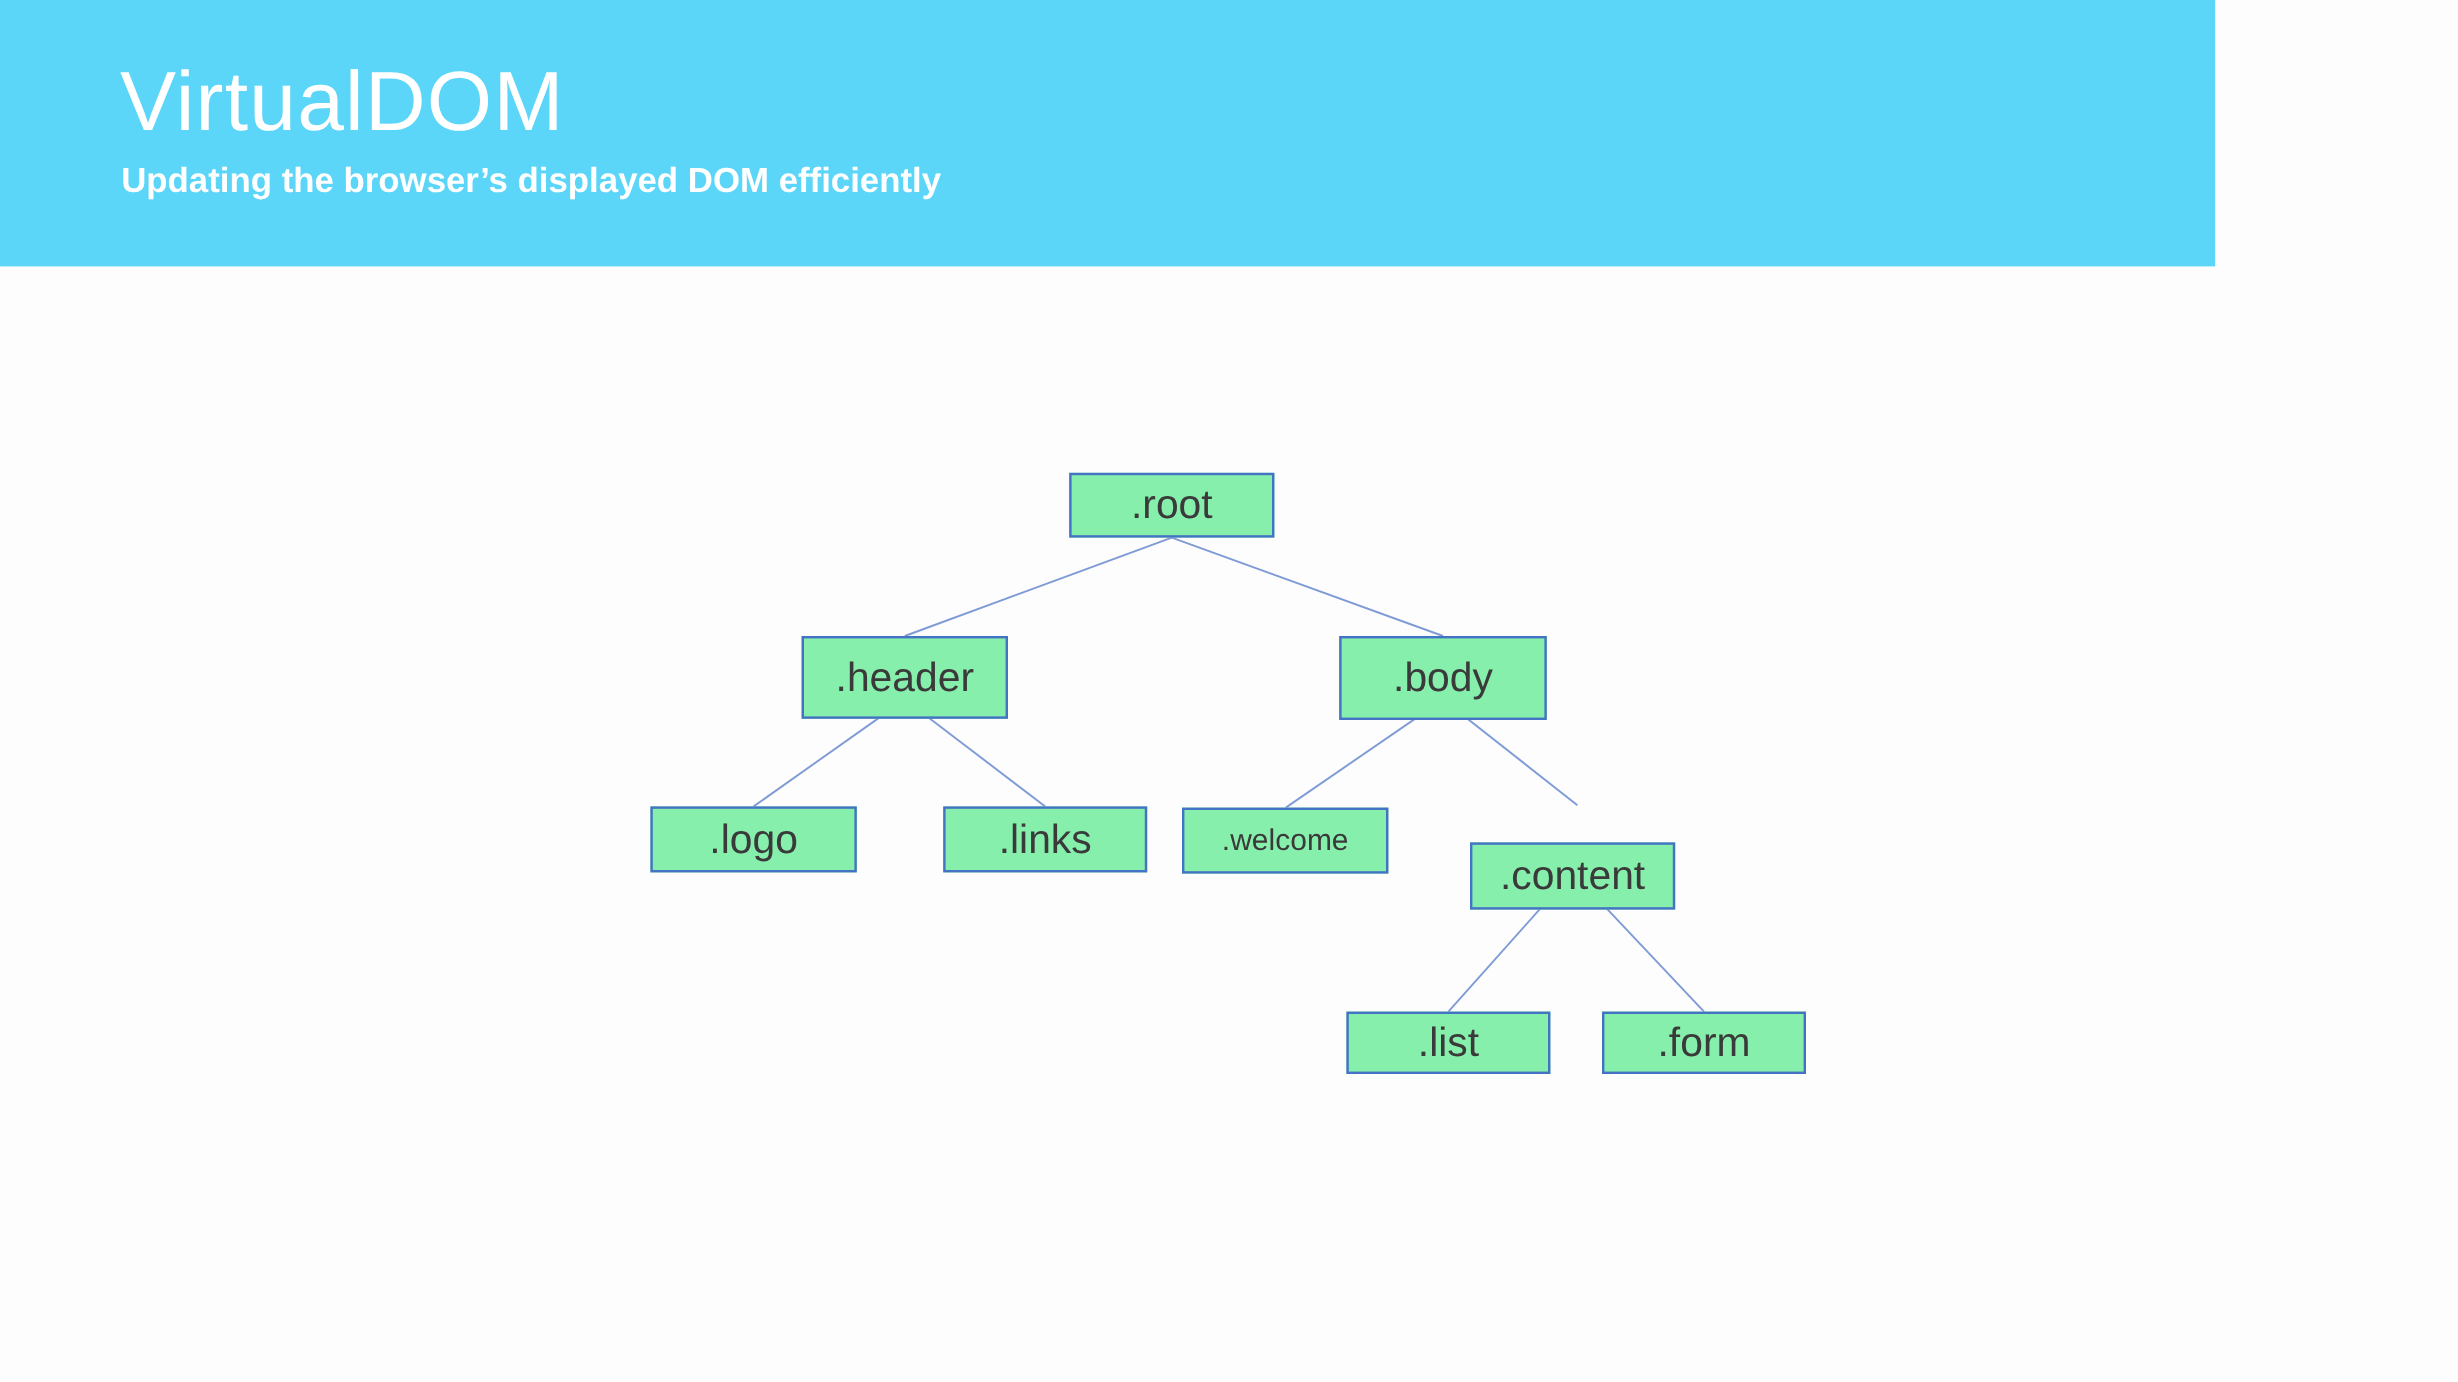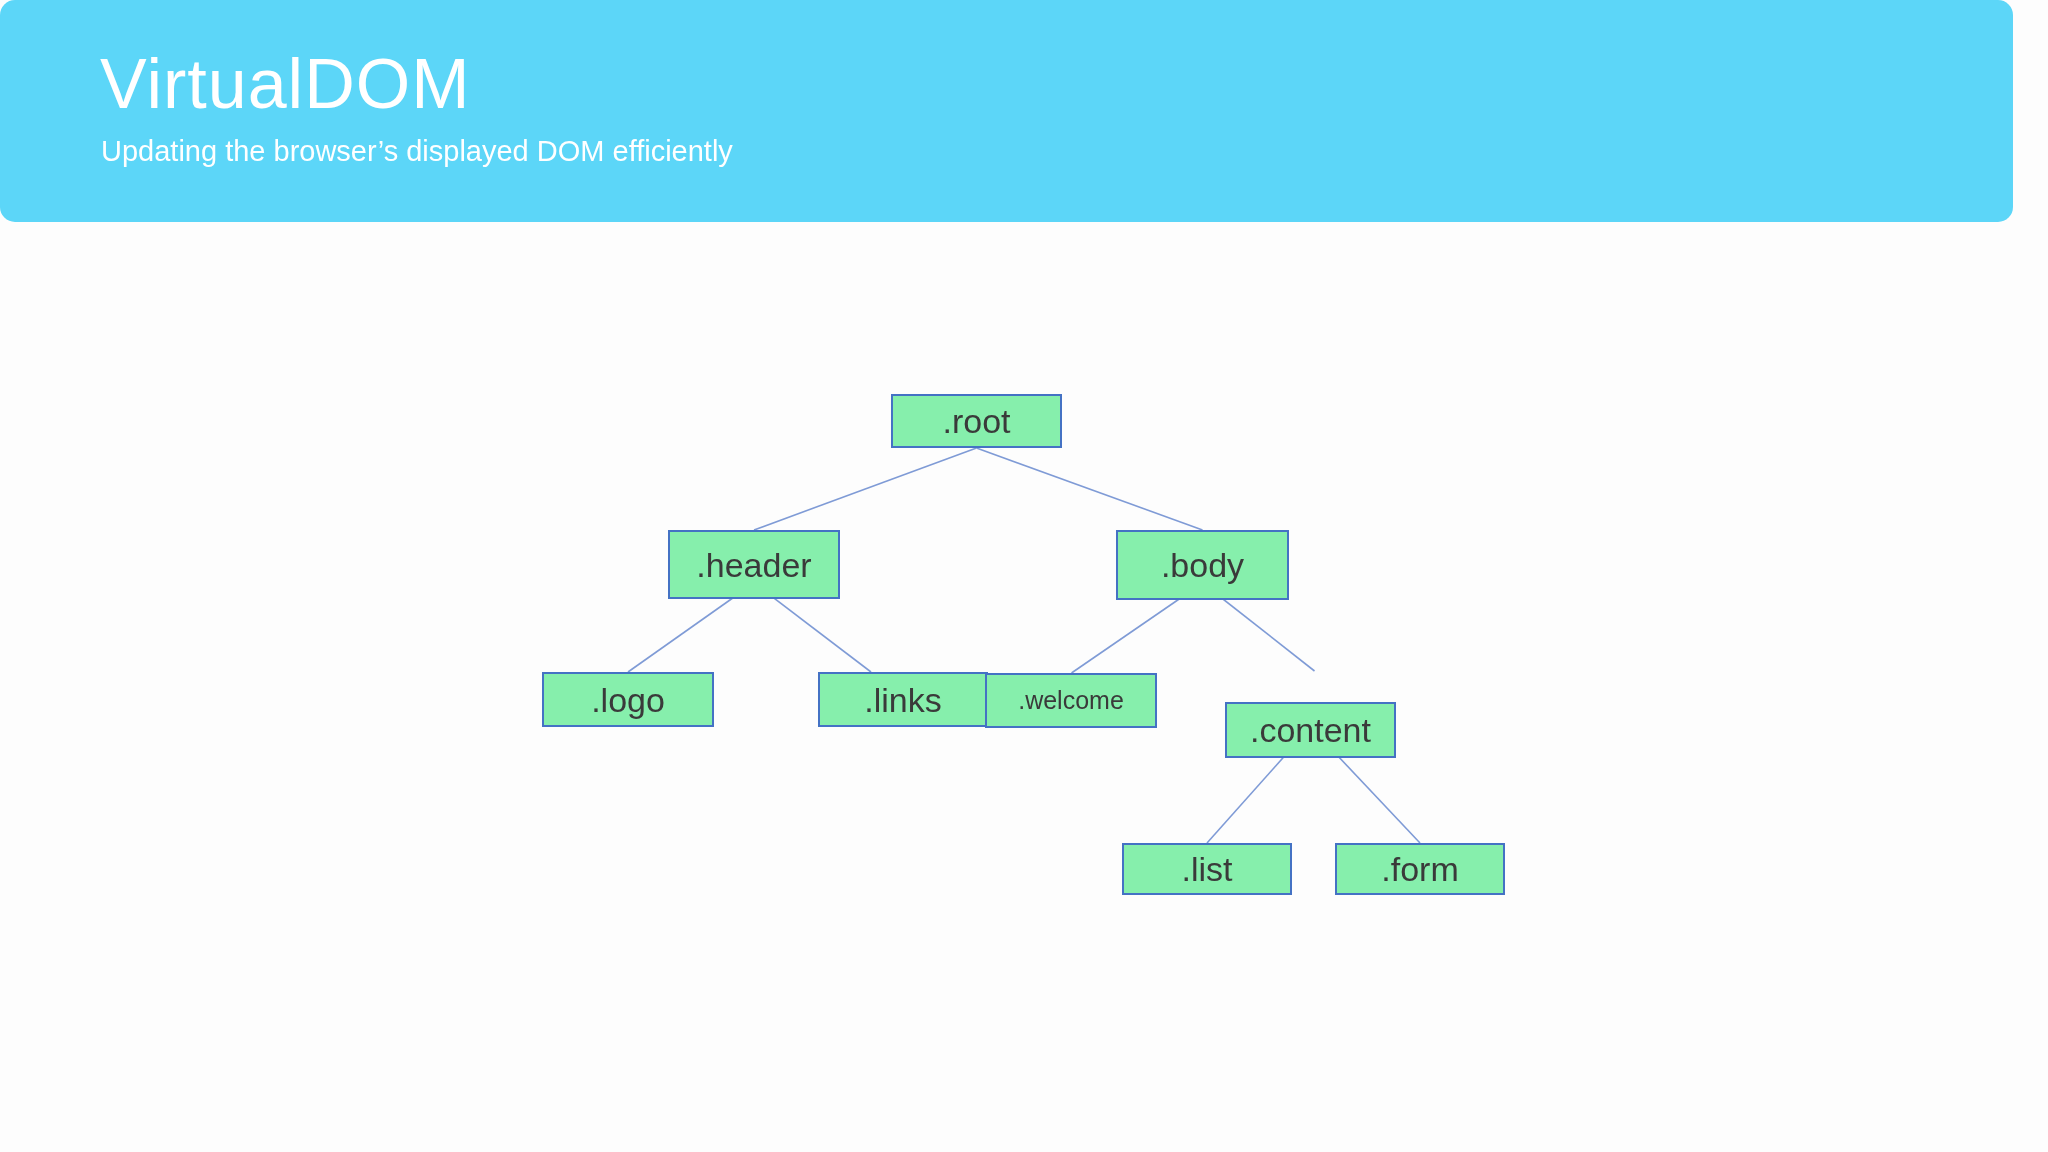--- a/index.html
+++ b/index.html
@@ -13,41 +13,40 @@
     width: 2048px;
     height: 1152px;
     background: #fdfdfd;
     overflow: hidden;
   }
   
   .band {
     position: absolute;
     left: 0;
     top: 0;
-    width: 2013px;          
+    width: 1846px;          
     height: 222px;
     background: #5cd6f8;
-    border-radius: 15px;
   }
   .band .title {
     position: absolute;
     left: 100px;
     top: 48px;
     font-size: 70px;
     font-weight: 400;
     letter-spacing: 1px;
     color: #ffffff;
     line-height: 1.05;
   }
   .band .subtitle {
     position: absolute;
     left: 101px;
     top: 136px;
     font-size: 29px;
-    font-weight: 400;
+    font-weight: 700;
     color: #ffffff;
     line-height: 1.1;
   }
   
   .connectors {
     position: absolute;
     left: 0;
     top: 0;
     width: 2048px;
     height: 1152px;
@@ -67,21 +66,21 @@
     align-items: center;
     justify-content: center;
     line-height: 1;
   }
   .node.small-text { font-size: 25px; }
 
   .node.root    { left: 891px;  top: 394px; width: 171px; height: 54px; }
   .node.header  { left: 668px;  top: 530px; width: 172px; height: 69px; }
   .node.body    { left: 1116px; top: 530px; width: 173px; height: 70px; }
   .node.logo    { left: 542px;  top: 672px; width: 172px; height: 55px; }
-  .node.links   { left: 786px;  top: 672px; width: 170px; height: 55px; margin-left: 32px; }
+  .node.links   { left: 786px;  top: 672px; width: 170px; height: 55px; }
   .node.welcome { left: 985px;  top: 673px; width: 172px; height: 55px; }
   .node.content { left: 1225px; top: 702px; width: 171px; height: 56px; }
   .node.list    { left: 1122px; top: 843px; width: 170px; height: 52px; }
   .node.form    { left: 1335px; top: 843px; width: 170px; height: 52px; }
 </style>
 </head>
 <body>
 
 <div id="stage">
 

